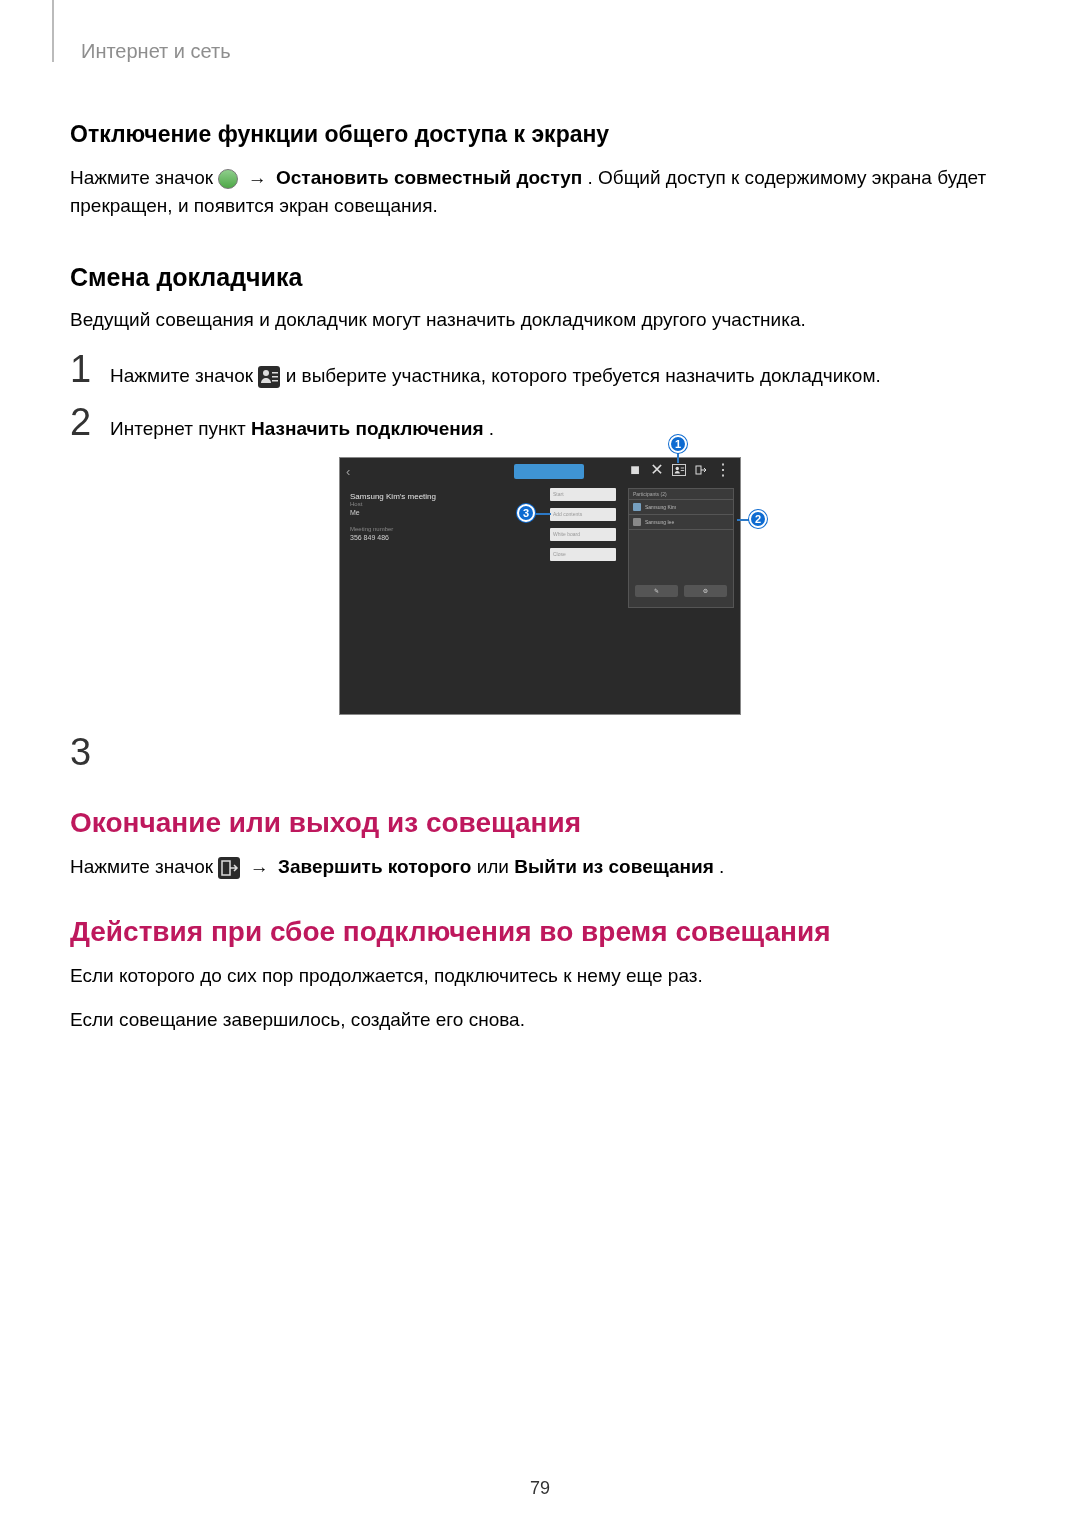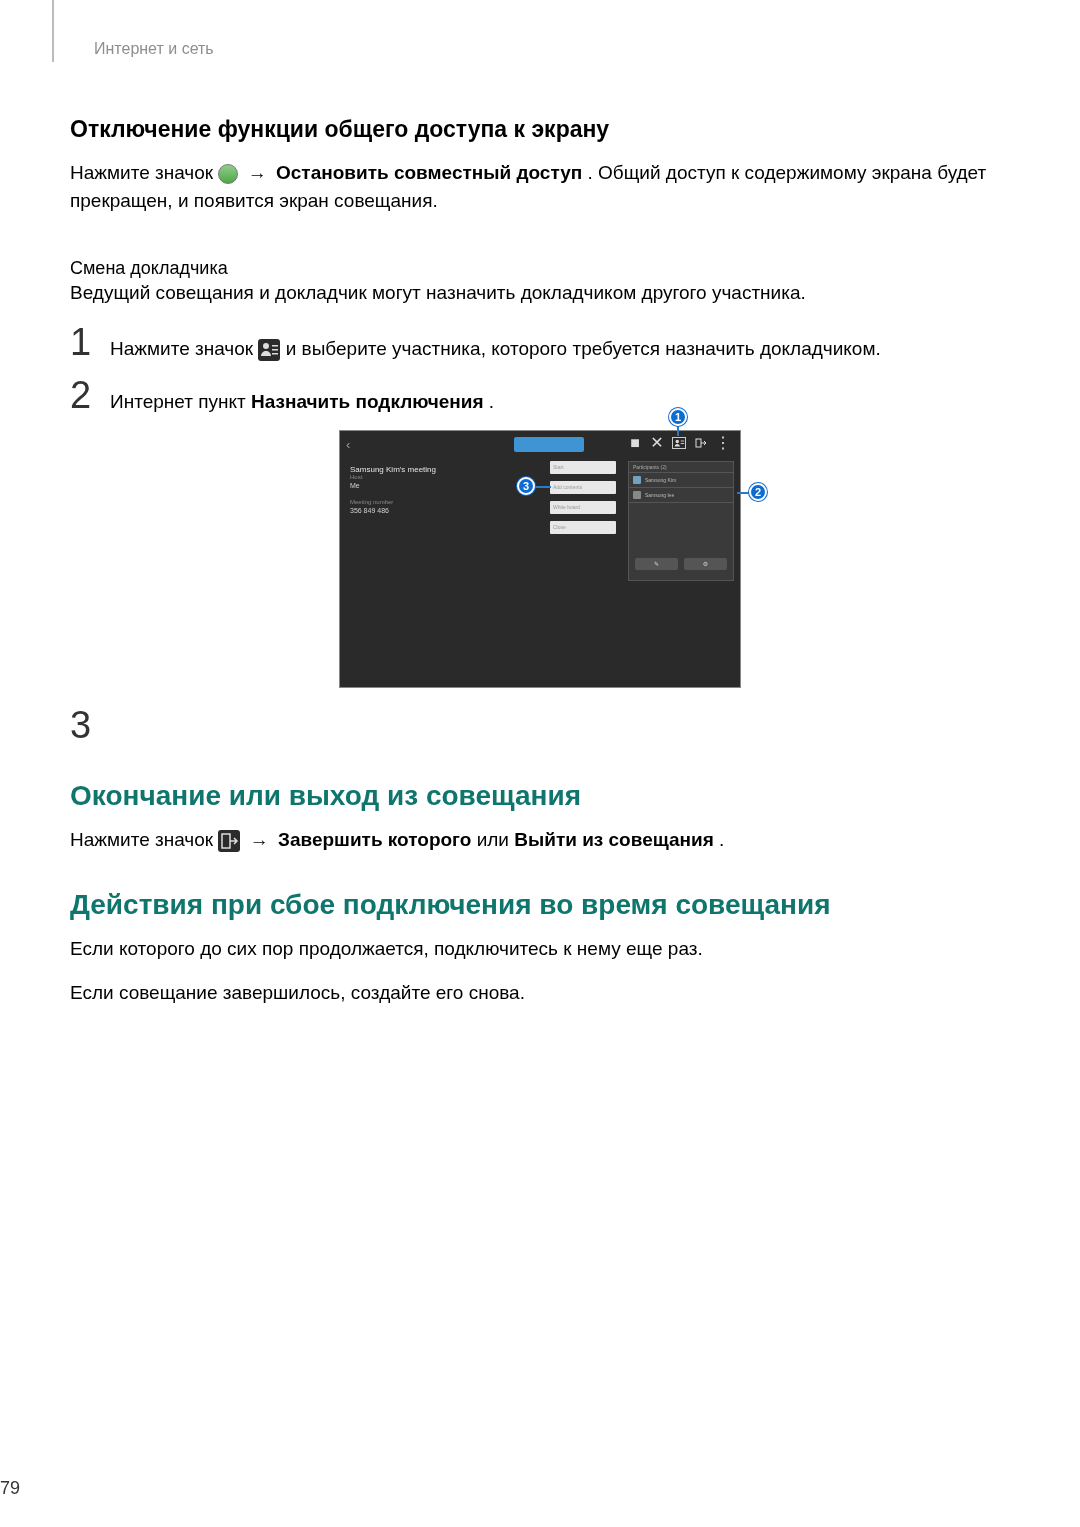--- a/index.html
+++ b/index.html
@@ -18,41 +18,41 @@
   .left-rule {
     position: absolute;
     left: 52px;
     top: 0;
     width: 2px;
     height: 62px;
     background: #bbb;
   }
   .breadcrumb {
     color: #8e8e8e;
-    font-size: 16px;
-    margin-left: 24px;
+    font-size: 20px;
+    margin-left: 11px;
   }
   .content {
     margin-top: 58px;
   }
   .h-bold {
     font-size: 23px;
     font-weight: bold;
     margin-bottom: 16px;
   }
   .p {
     font-size: 19px;
     line-height: 1.45;
     margin-bottom: 16px;
   }
   .h-bold2 {
-    font-size: 18px;
-    font-weight: normal;
+    font-size: 25px;
+    font-weight: bold;
     margin-top: 44px;
-    margin-bottom: 0;
+    margin-bottom: 14px;
   }
   .num-item {
     display: flex;
     align-items: baseline;
     margin-bottom: 14px;
   }
   .num {
     font-size: 38px;
     font-weight: 300;
     color: #333;
@@ -197,30 +197,31 @@
     font-weight:bold;
     display:flex;align-items:center;justify-content:center;
     box-shadow:0 0 0 1px #0e6bd1;
   }
   .cline {
     position:absolute;
     background:#2c79c7;
     height:2px;
   }
   .h-orange {
-    color:#0f766e;
+    color:#be185d;
     font-size: 28px;
     font-weight: bold;
     margin-top: 36px;
     margin-bottom: 14px;
   }
   .pagenum {
     position:absolute;
     bottom: 28px;
     left:0; right:0;
+    text-align:center;
     font-size: 18px;
     color:#333;
   }
 </style>
 </head>
 <body>
 
 <div class="page">
   <div class="left-rule"></div>
   <div class="breadcrumb">Интернет и сеть</div>

